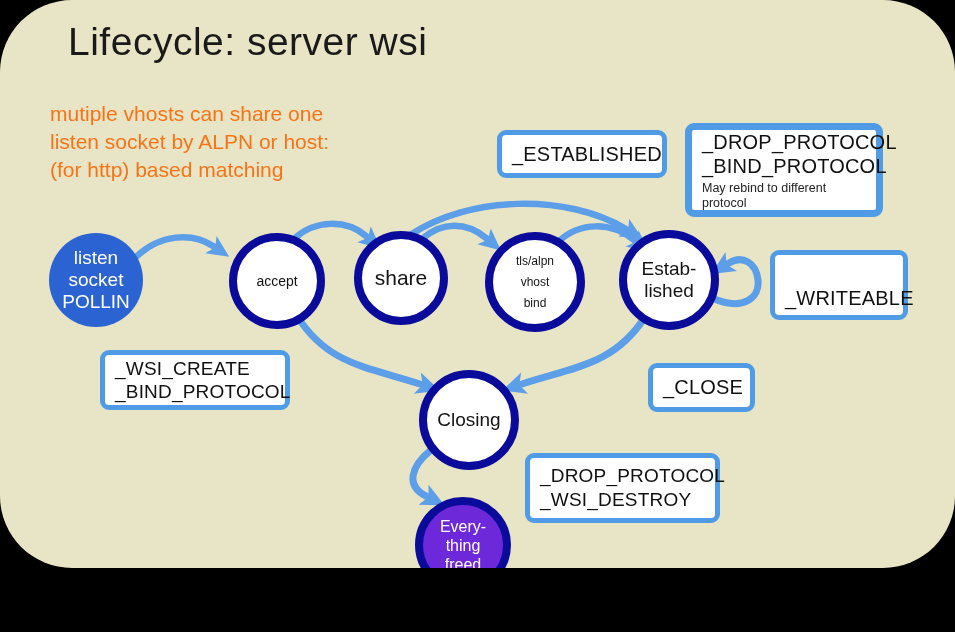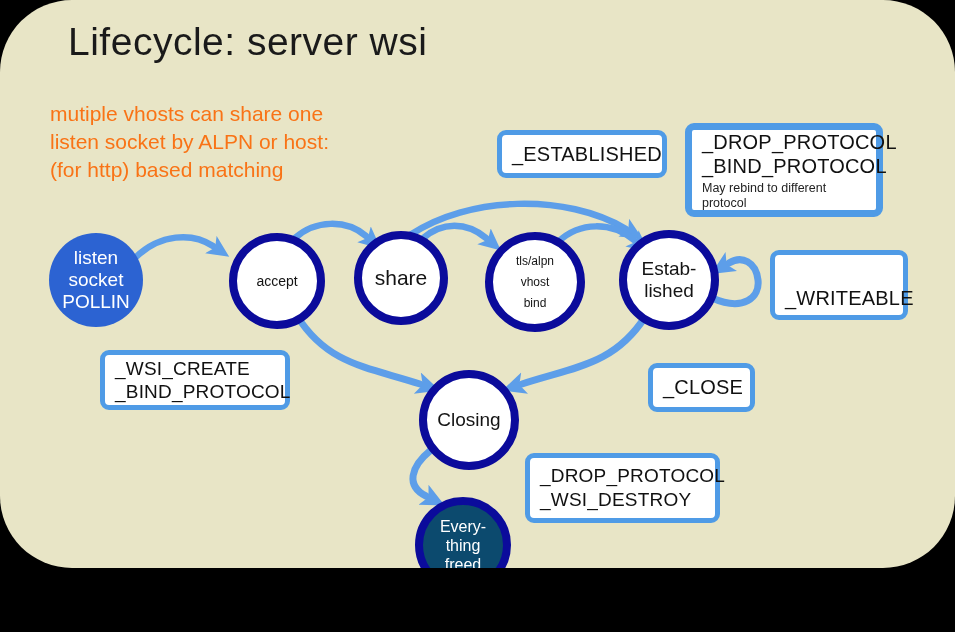--- a/index.html
+++ b/index.html
@@ -28,21 +28,21 @@
     display:flex;flex-direction:column;align-items:center;justify-content:center;
     text-align:center;color:#141414;box-sizing:border-box;
   }
   .ring{background:#fff;border:8px solid #0b0b9b;}
   .c-listen{left:49px;top:233px;width:94px;height:94px;background:#2c63d2;color:#fff;font-size:19px;line-height:22px;}
   .c-accept{left:229px;top:233px;width:96px;height:96px;font-size:14px;text-align:right;}
   .c-adopt{left:354px;top:231px;width:94px;height:94px;font-size:21px;}
   .c-tls{left:485px;top:232px;width:100px;height:100px;font-size:12px;line-height:21px;}
   .c-established{left:619px;top:230px;width:100px;height:100px;font-size:19px;line-height:22px;}
   .c-closing{left:419px;top:370px;width:100px;height:100px;font-size:19px;}
-  .c-freed{left:415px;top:497px;width:96px;height:96px;background:#0c4a6e;color:#fff;border:8px solid #0b0b9b;font-size:16px;line-height:19px;}
+  .c-freed{left:415px;top:497px;width:96px;height:96px;background:#6d28d9;color:#fff;border:8px solid #0b0b9b;font-size:16px;line-height:19px;}
   .callout{
     position:absolute;box-sizing:border-box;background:#fff;
     border:5px solid #4f9be6;border-radius:9px;
     display:flex;flex-direction:column;justify-content:center;
     padding:4px 10px;color:#111;font-size:20px;line-height:25px;letter-spacing:0.2px;
   }
   .cb-established{left:497px;top:130px;width:170px;height:48px;}
   .cb-drop-bind{left:685px;top:123px;width:198px;height:94px;border-width:7px;font-size:20px;line-height:24px;}
   .cb-writeable{left:770px;top:250px;width:138px;height:70px;justify-content:flex-end;}
   .cb-wsi-create{left:100px;top:350px;width:190px;height:60px;font-size:19px;line-height:23px;}

